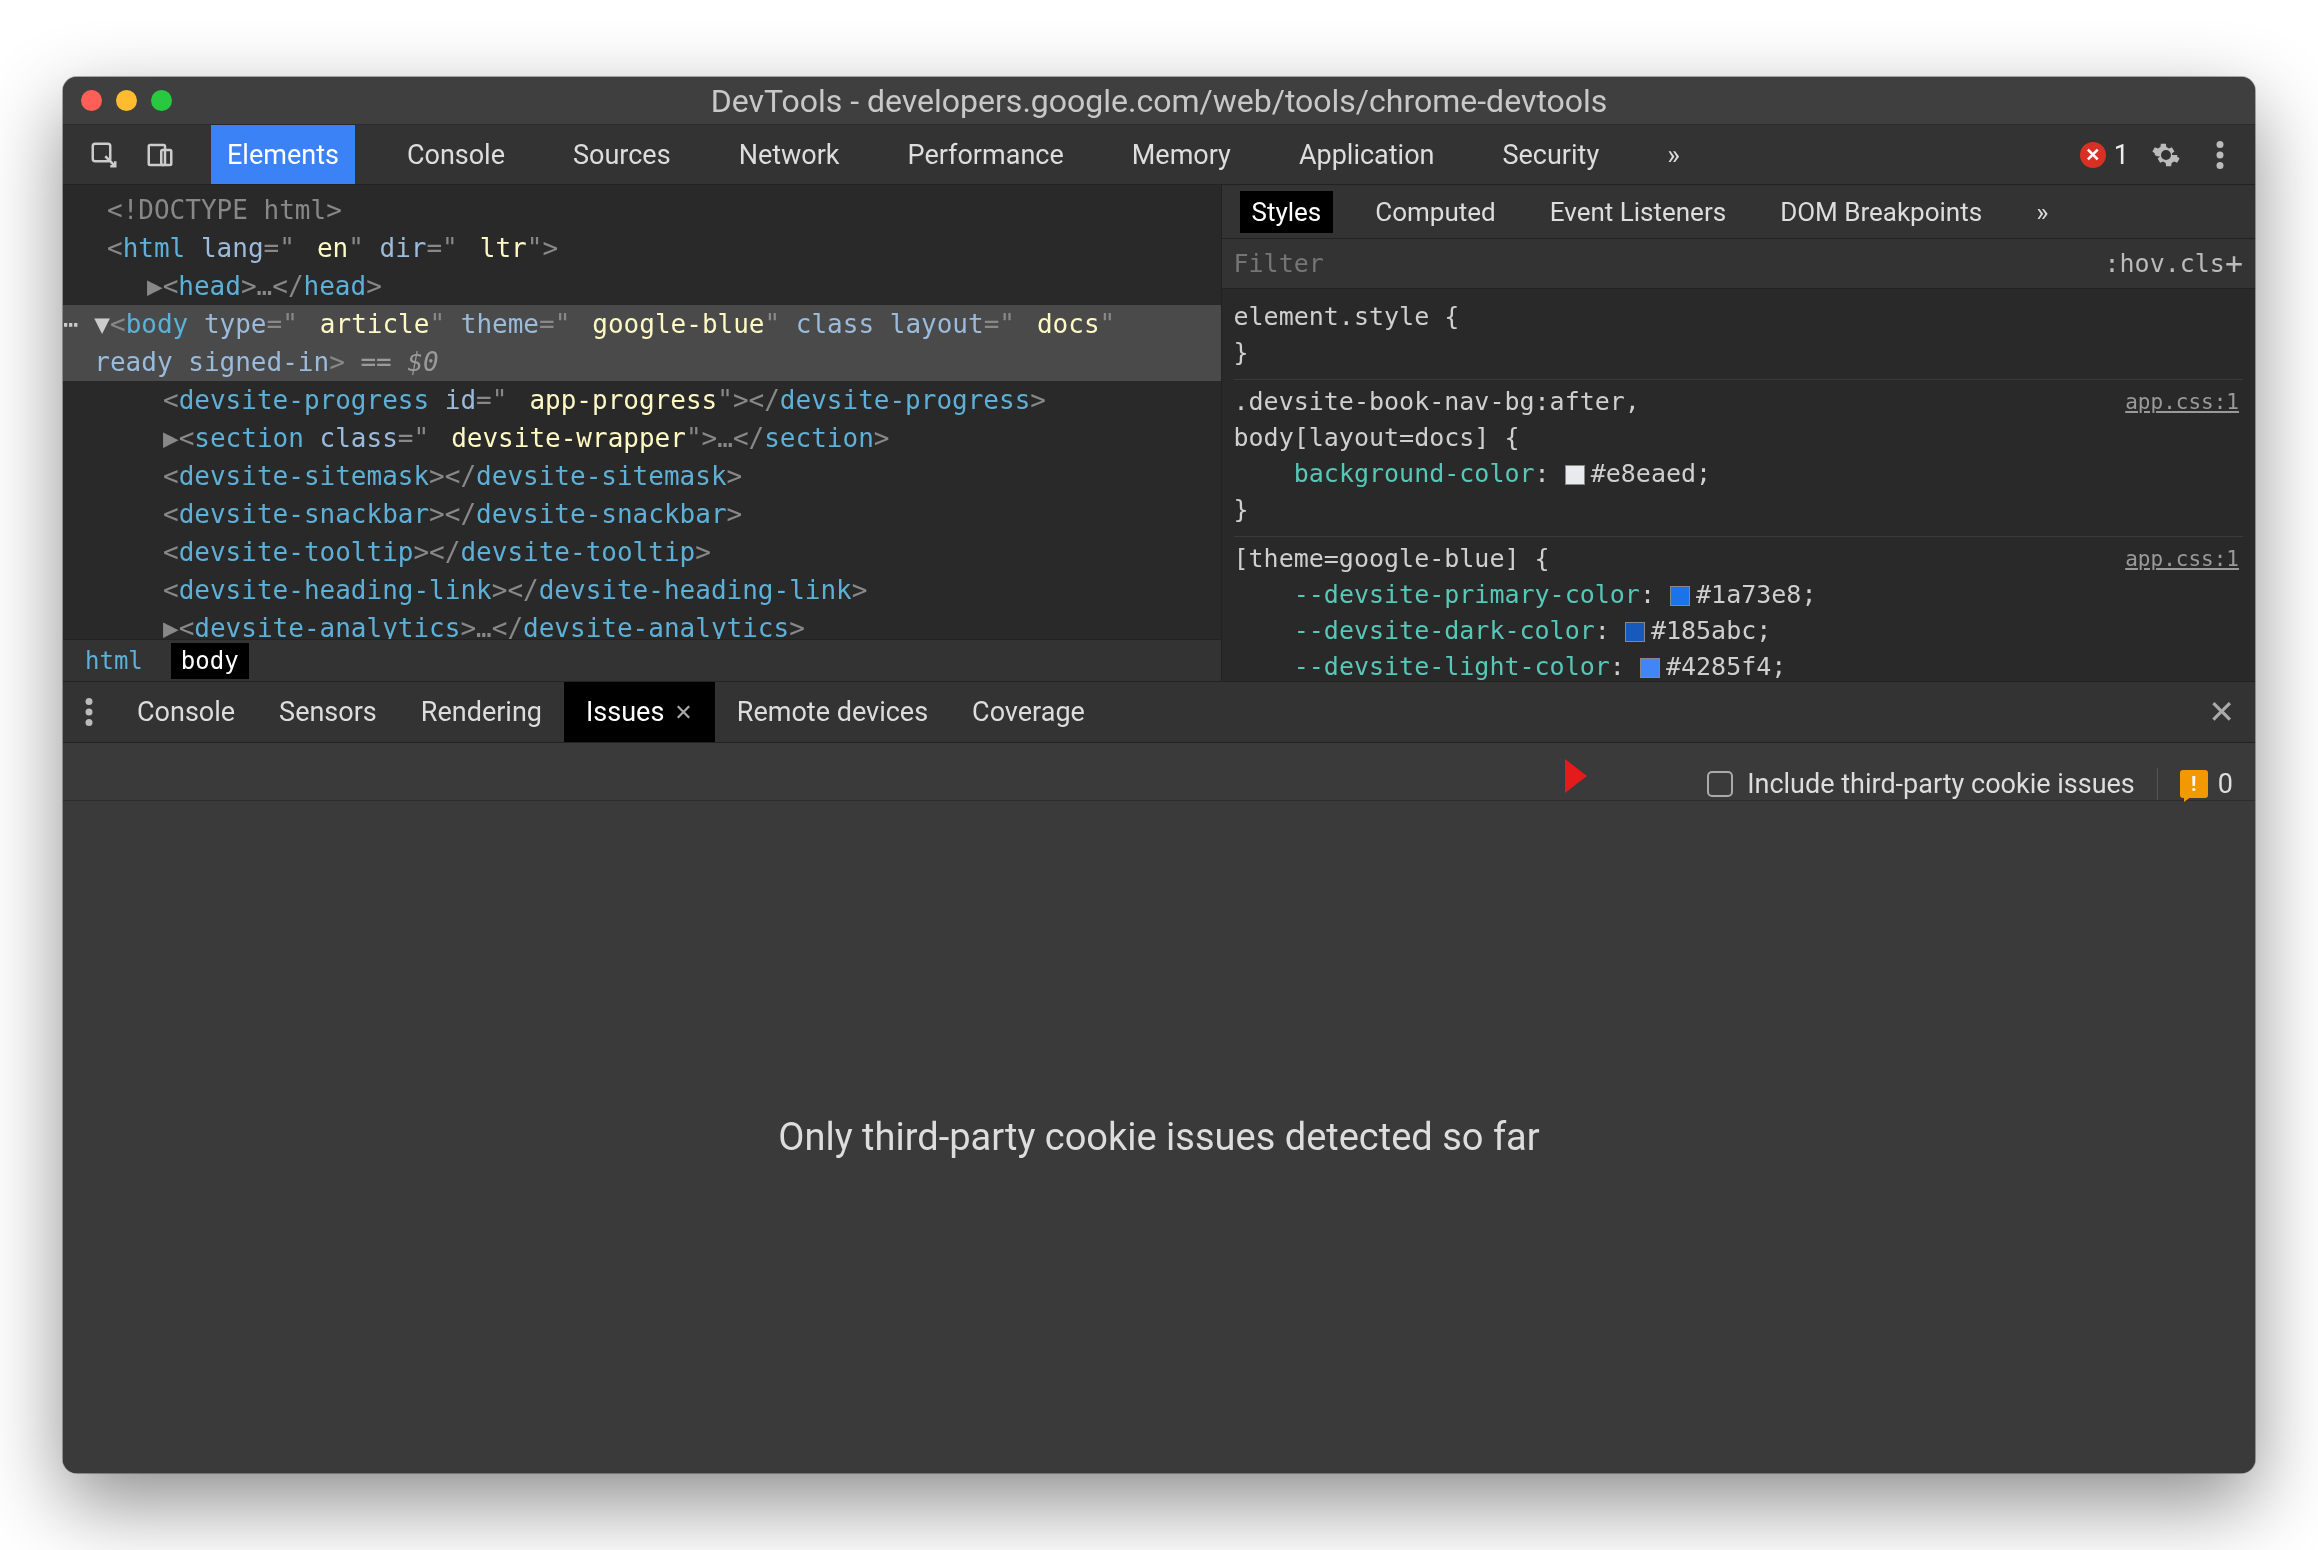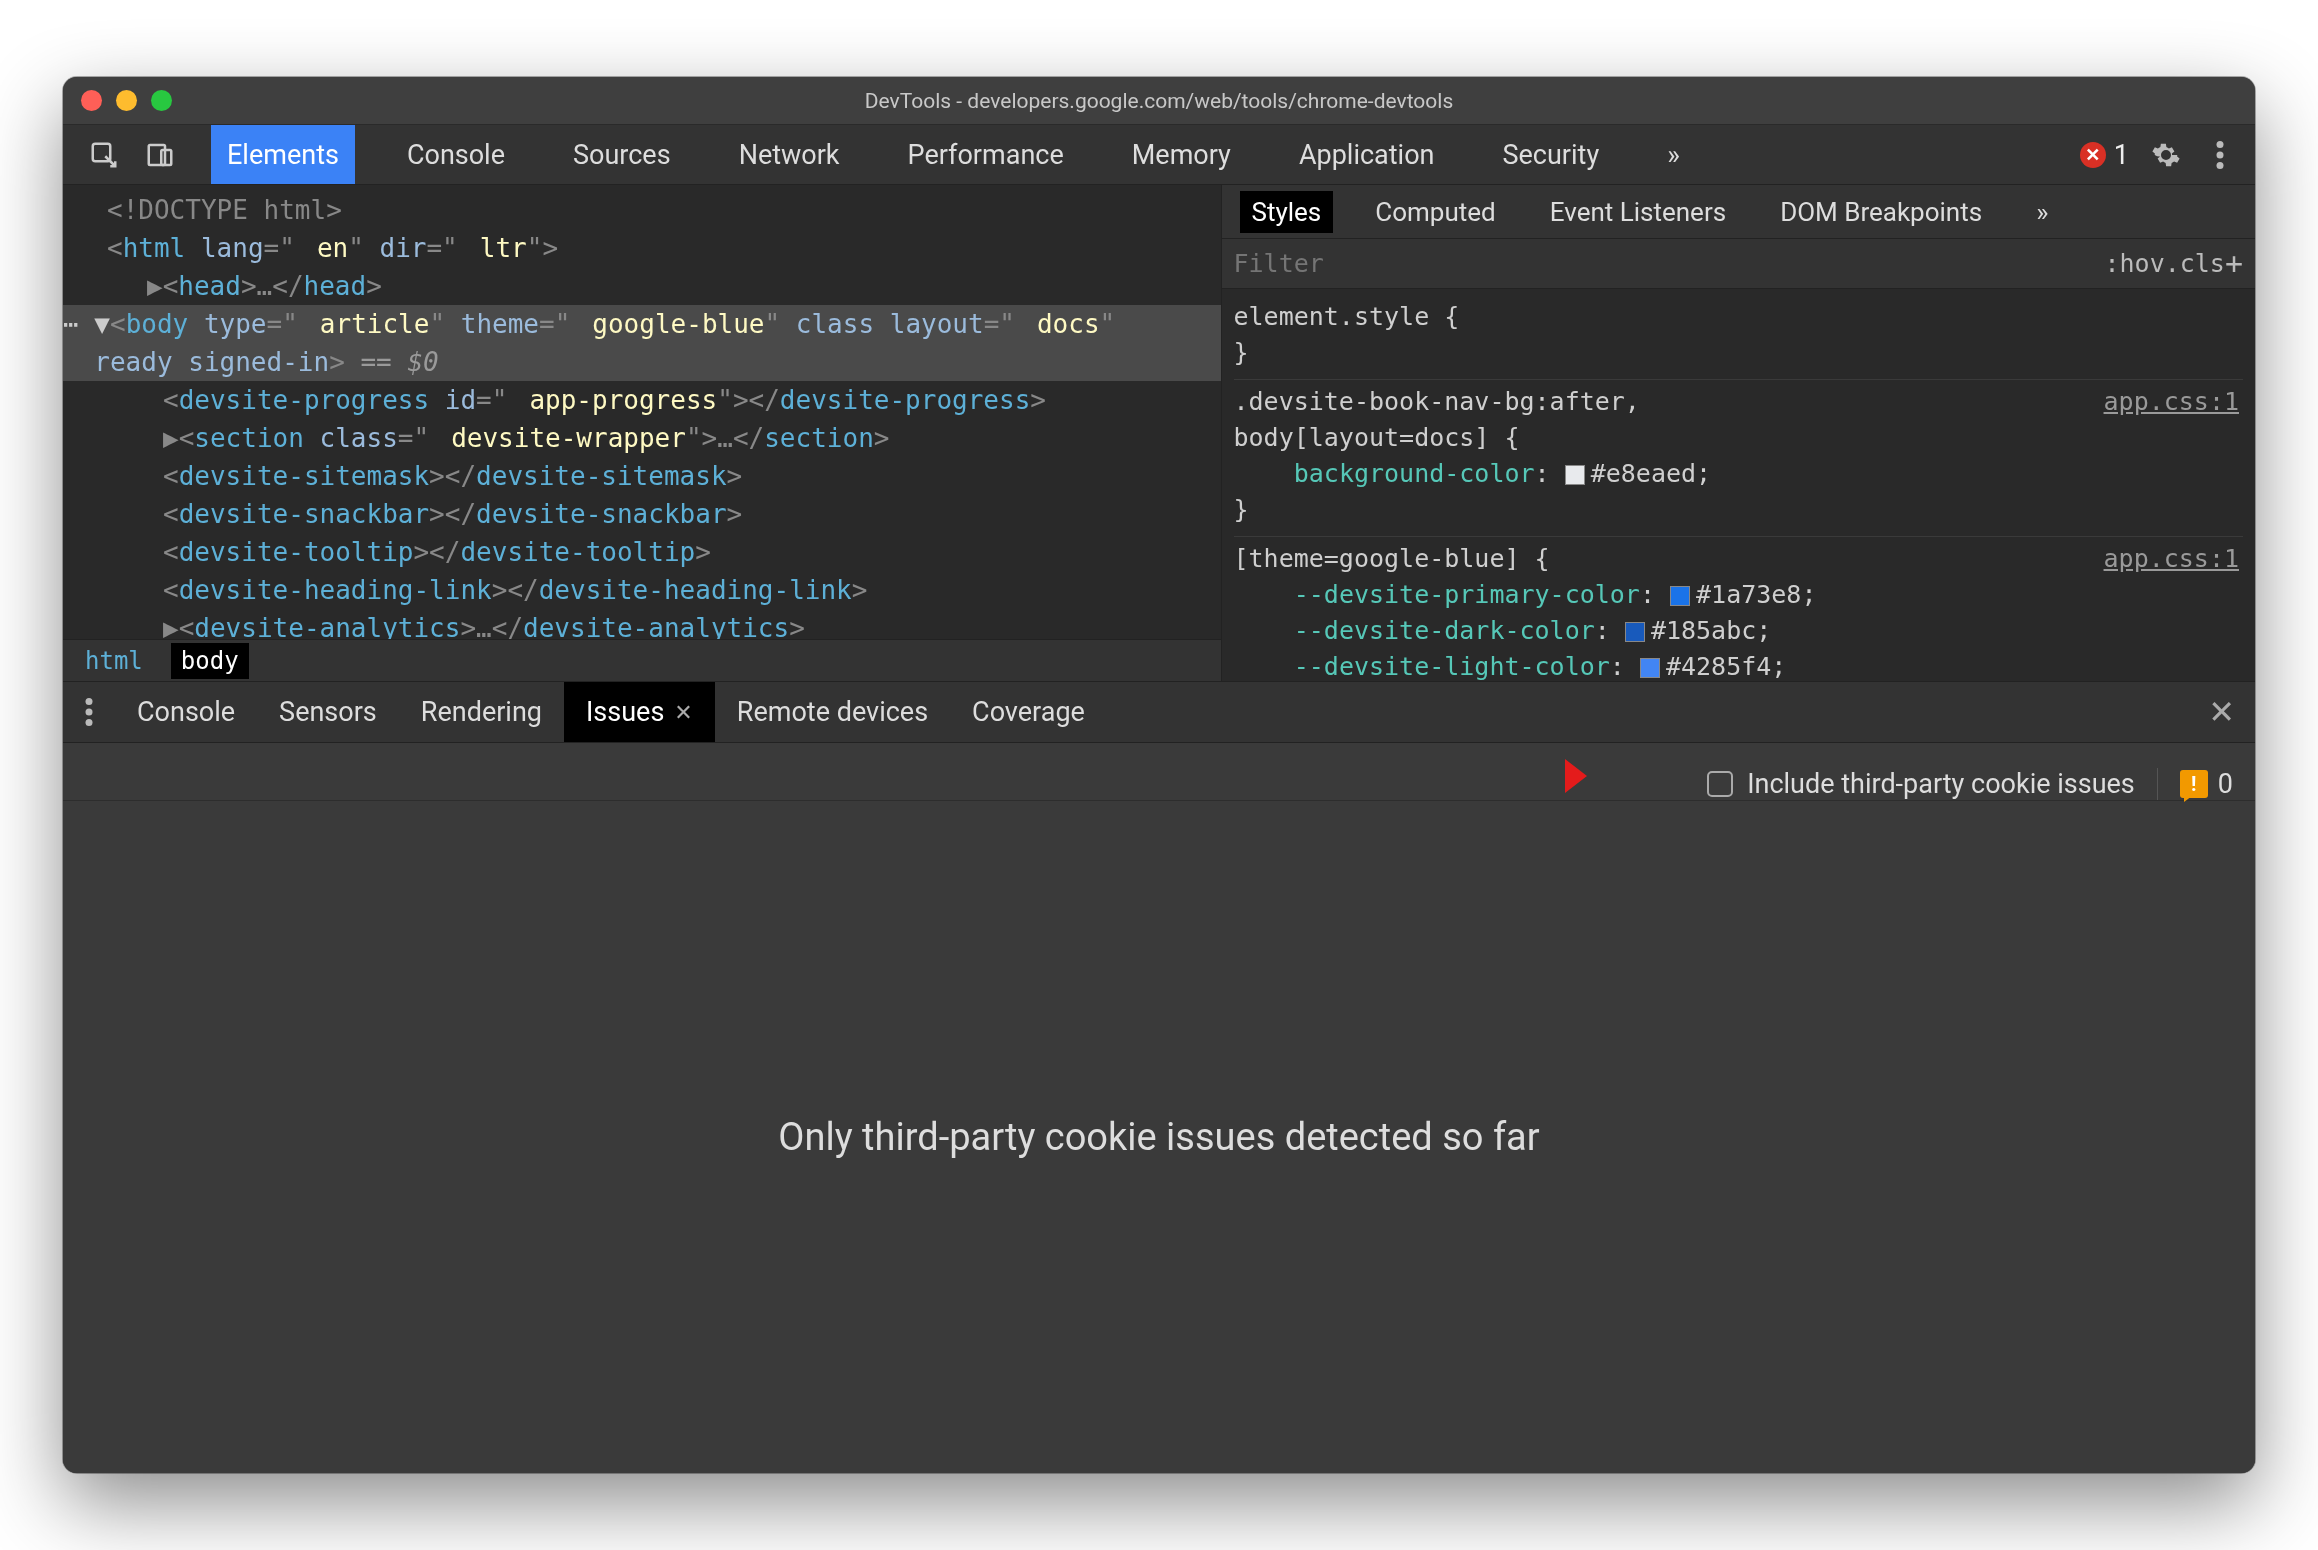--- a/index.html
+++ b/index.html
@@ -32,21 +32,21 @@
     position: relative;
     border-bottom: 1px solid #2a2a2a;
   }
   .traffic-lights { display: flex; gap: 14px; }
   .light { width: 21px; height: 21px; border-radius: 50%; }
   .light.red { background: #ff5f57; }
   .light.yellow { background: #febc2e; }
   .light.green { background: #28c840; }
   .title {
     position: absolute; left: 0; right: 0; text-align: center;
-    color: #c8c8c8; font-size: 21px; font-weight: 400;
+    color: #c8c8c8; font-size: 32px; font-weight: 400;
   }
   
   .topbar {
     height: 60px;
     background: #333;
     display: flex;
     align-items: center;
     border-bottom: 1px solid #222;
     color: #ddd;
     font-size: 27px;
@@ -119,21 +119,21 @@
   .sf-plus { font-size: 30px; }
   .styles-body {
     flex: 1; overflow: hidden;
     font-family: Menlo, monospace; font-size: 25px; line-height: 36px;
     color: #bcbcbc; padding: 6px 12px;
   }
   .rule { border-bottom: 1px solid #3a3a3a; padding: 4px 0 8px; position: relative; }
   .rule .sel-txt { color: #cfcfcf; }
   .rule .prop { color: #56c8b8; }
   .rule .valtxt { color: #cfcfcf; }
-  .rule .link { position: absolute; right: 4px; top: 4px; color: #9a9a9a; text-decoration: underline; font-size: 25px; }
+  .rule .link { position: absolute; right: 4px; top: 4px; color: #9a9a9a; text-decoration: underline; font-size: 21px; }
   .swatch { display: inline-block; width: 20px; height: 20px; border: 1px solid #888; vertical-align: middle; margin-right: 6px; }
   
   .drawer {
     flex: 1; display: flex; flex-direction: column;
     background: #3a3a3a;
   }
   .drawer-tabs {
     height: 62px; background: #333; border-top: 1px solid #222; border-bottom: 1px solid #222;
     display: flex; align-items: center; font-size: 27px; color: #ddd;
   }

